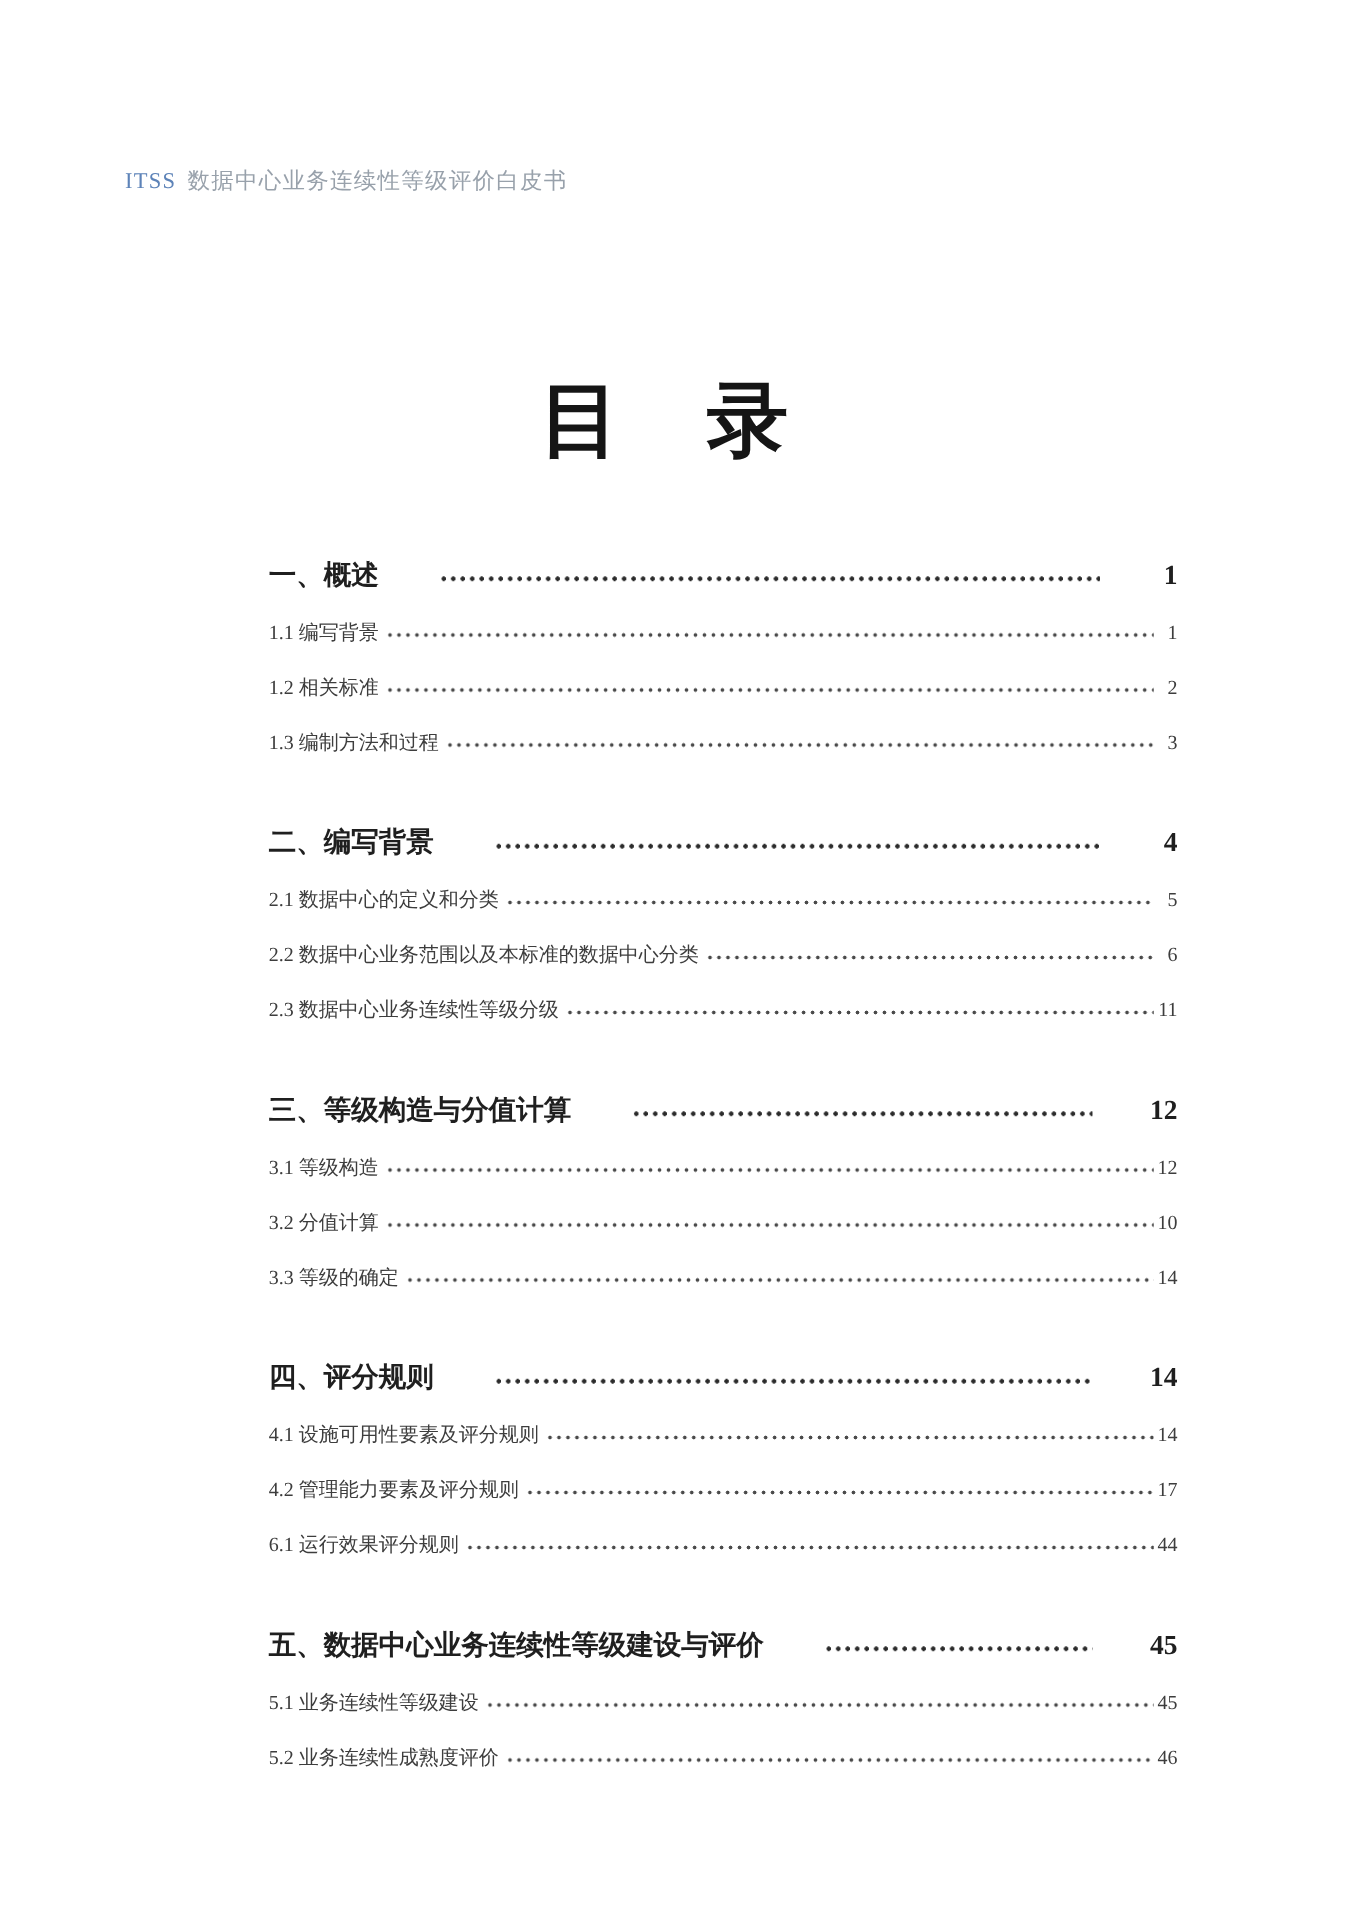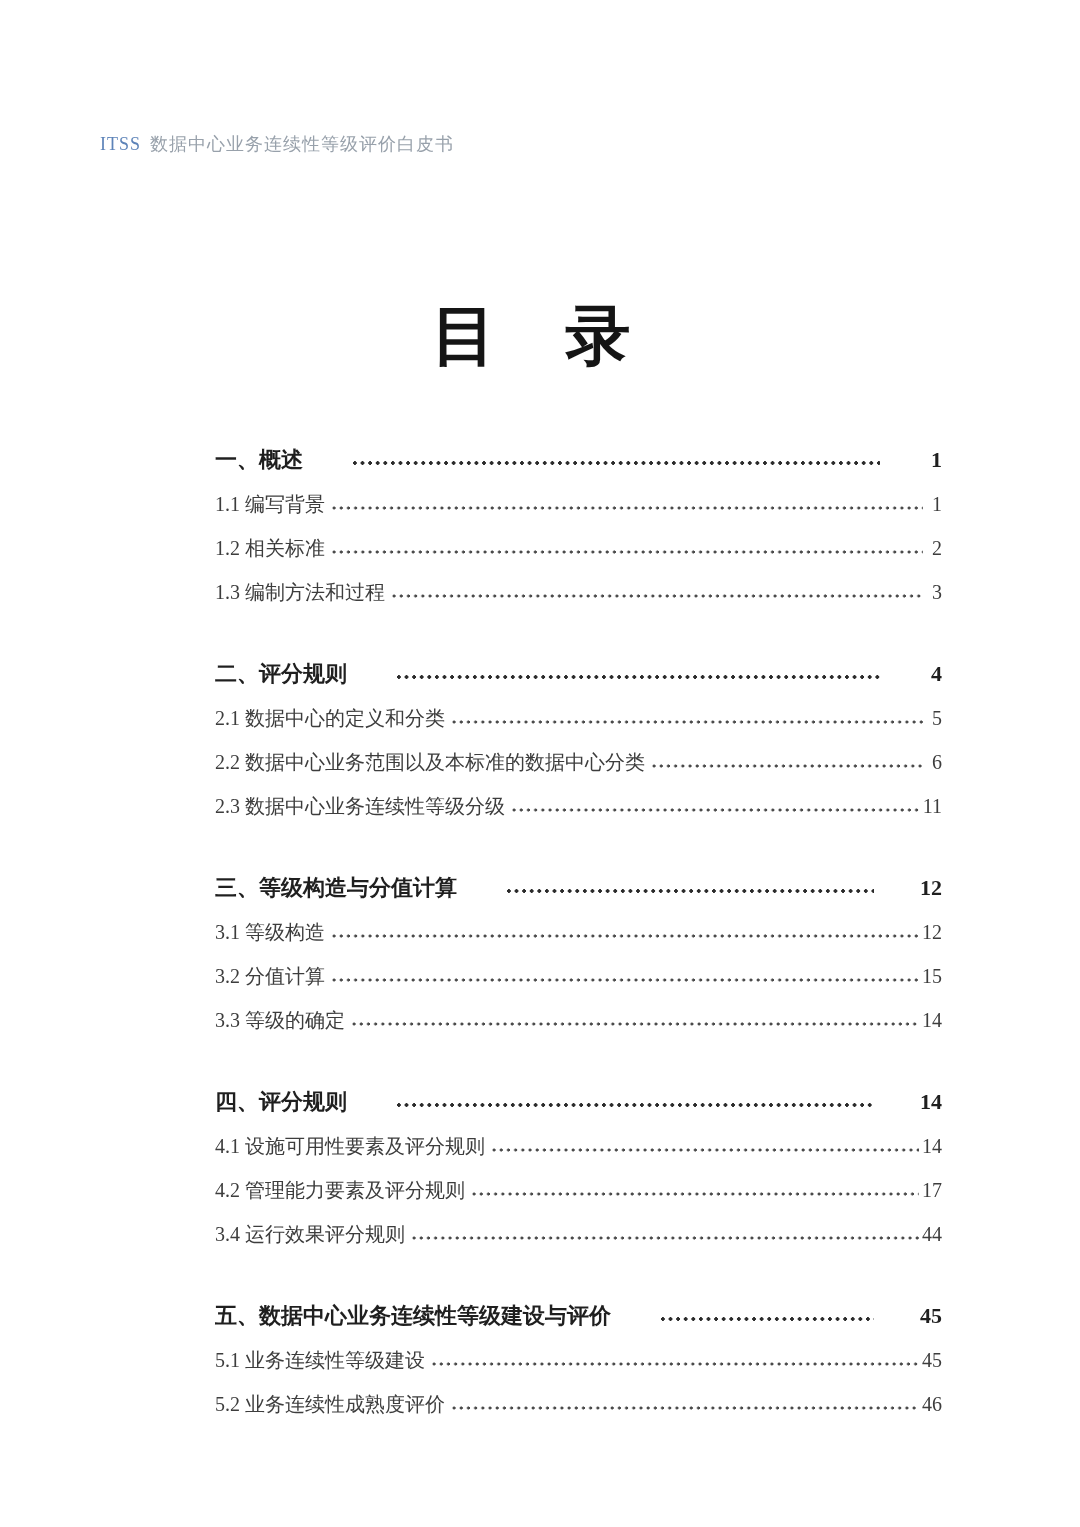--- a/index.html
+++ b/index.html
@@ -49,21 +49,21 @@
   .toc {
     position: absolute;
     left: 215px;
     top: 428px;
     width: 727px;
   }
   .toc-row {
     display: flex;
     align-items: flex-end;
     height: 44px;
-    font-size: 20px;
+    font-size: 16px;
     color: #3d3d3d;
     line-height: 1.15;
   }
   .toc-row.section {
     margin-top: 38px;
     font-weight: bold;
     color: #1f1f1f;
     font-size: 22px;
     gap: 43px;
   }
@@ -117,21 +117,21 @@
       <span class="toc-leader"></span>
       <span class="toc-page">2</span>
     </div>
     <div class="toc-row">
       <span class="toc-label">1.3 编制方法和过程</span>
       <span class="toc-leader"></span>
       <span class="toc-page">3</span>
     </div>
 
     <div class="toc-row section">
-      <span class="toc-label">二、评分规则</span>
+      <span class="toc-label">二、编写背景</span>
       <span class="toc-leader"></span>
       <span class="toc-page">4</span>
     </div>
     <div class="toc-row">
       <span class="toc-label">2.1 数据中心的定义和分类</span>
       <span class="toc-leader"></span>
       <span class="toc-page">5</span>
     </div>
     <div class="toc-row">
       <span class="toc-label">2.2 数据中心业务范围以及本标准的数据中心分类</span>
@@ -150,21 +150,21 @@
       <span class="toc-page">12</span>
     </div>
     <div class="toc-row">
       <span class="toc-label">3.1 等级构造</span>
       <span class="toc-leader"></span>
       <span class="toc-page">12</span>
     </div>
     <div class="toc-row">
       <span class="toc-label">3.2 分值计算</span>
       <span class="toc-leader"></span>
-      <span class="toc-page">15</span>
+      <span class="toc-page">10</span>
     </div>
     <div class="toc-row">
       <span class="toc-label">3.3 等级的确定</span>
       <span class="toc-leader"></span>
       <span class="toc-page">14</span>
     </div>
 
     <div class="toc-row section">
       <span class="toc-label">四、评分规则</span>
       <span class="toc-leader"></span>
@@ -174,21 +174,21 @@
       <span class="toc-label">4.1 设施可用性要素及评分规则</span>
       <span class="toc-leader"></span>
       <span class="toc-page">14</span>
     </div>
     <div class="toc-row">
       <span class="toc-label">4.2 管理能力要素及评分规则</span>
       <span class="toc-leader"></span>
       <span class="toc-page">17</span>
     </div>
     <div class="toc-row">
-      <span class="toc-label">3.4 运行效果评分规则</span>
+      <span class="toc-label">6.1 运行效果评分规则</span>
       <span class="toc-leader"></span>
       <span class="toc-page">44</span>
     </div>
 
     <div class="toc-row section">
       <span class="toc-label">五、数据中心业务连续性等级建设与评价</span>
       <span class="toc-leader"></span>
       <span class="toc-page">45</span>
     </div>
     <div class="toc-row">

